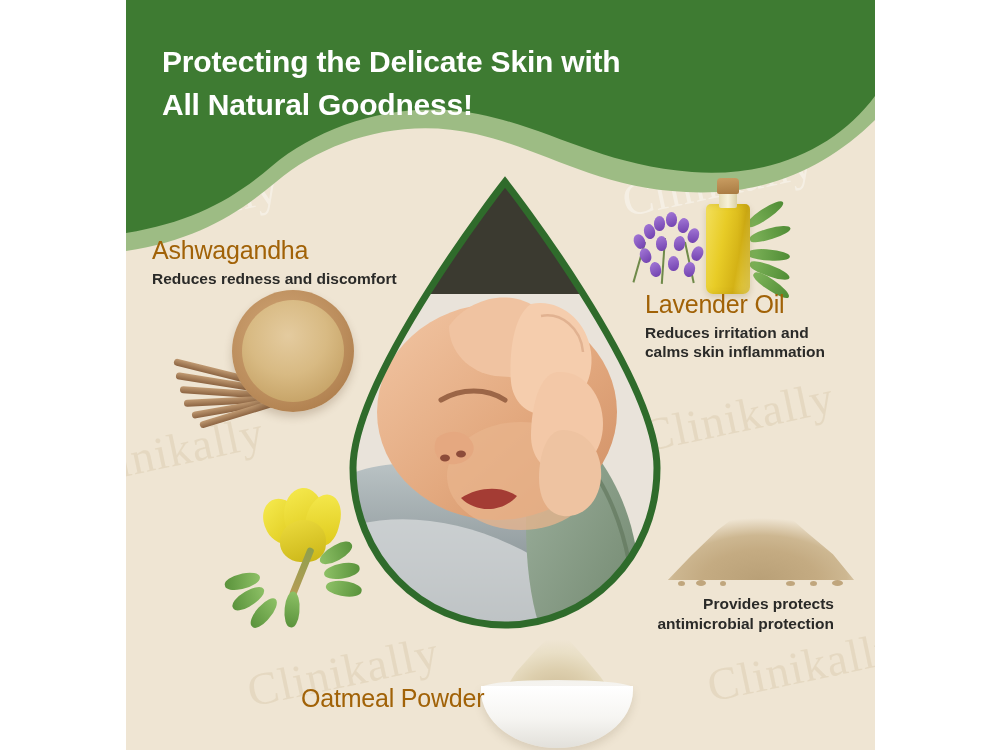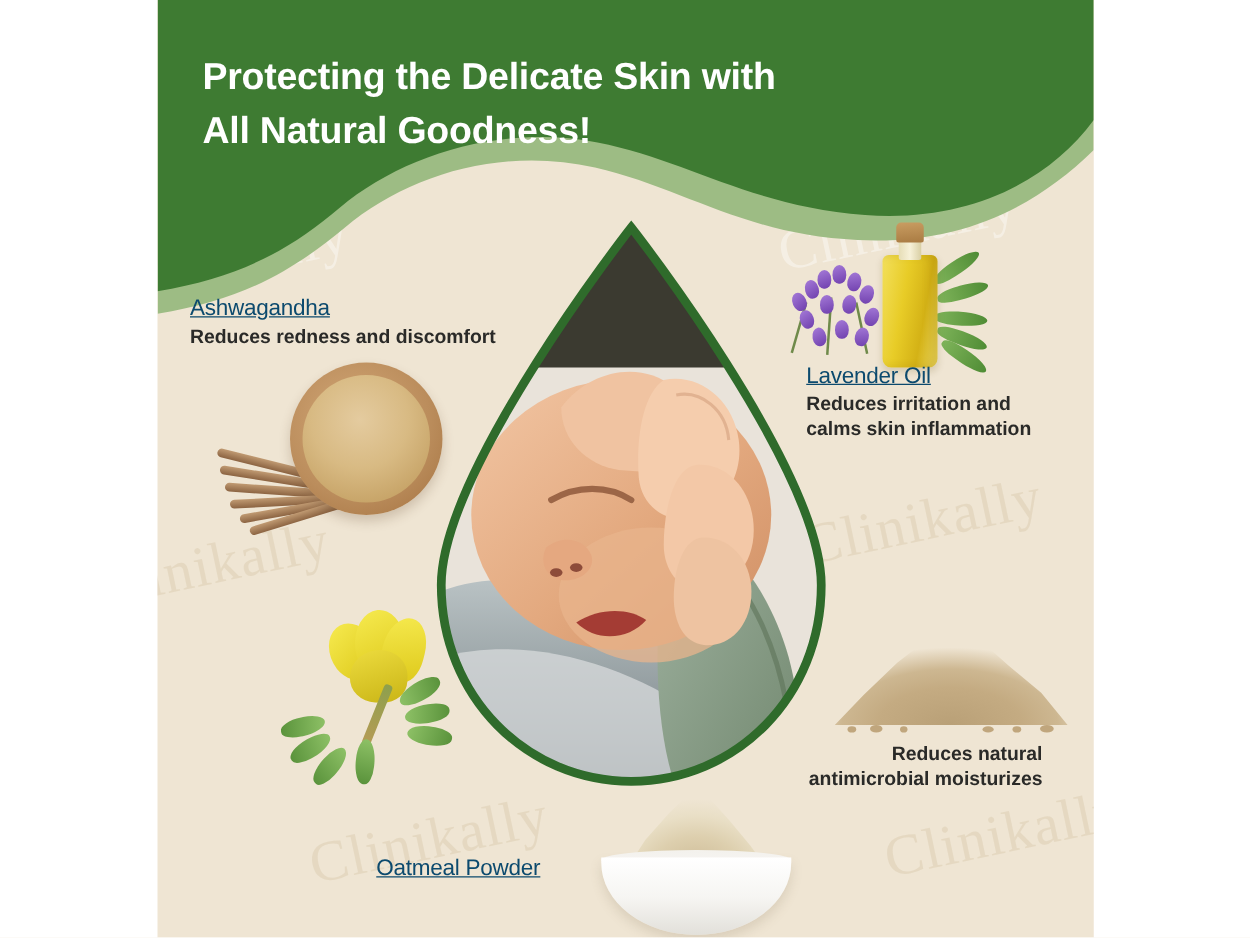--- a/index.html
+++ b/index.html
@@ -69,26 +69,25 @@
     position:absolute;
     left:219px; top:176px;
     width:320px; height:455px;
     z-index:4;
   }
   .teardrop svg { display:block; }
 
   
   .ing { position:absolute; z-index:6; }
   .ing .t {
-    color:#0c4a6e;
-    font-size:18px;
+    color:#a16207;
+    font-size:25px;
     line-height:1.18;
     letter-spacing:-0.2px;
     white-space:nowrap;
-    text-decoration:underline;
   }
   .ing .d {
     color:#2a2a28;
     font-size:15.5px;
     line-height:1.26;
     margin-top:3px;
     font-weight:bold;
   }
   .ing.right-al { text-align:right; }
 
@@ -379,22 +378,22 @@
       <div class="bleaf" style="left:74px;  top:82px;  transform:rotate(-8deg);"></div>
       <div class="bleaf" style="left:76px;  top:94px;  transform:rotate(10deg);"></div>
       <div class="bleaf" style="left:10px;  top:86px;  transform:rotate(168deg);"></div>
       <div class="bleaf" style="left:14px;  top:98px;  transform:rotate(150deg);"></div>
       <div class="bleaf" style="left:26px;  top:108px; transform:rotate(132deg);"></div>
       <div class="bleaf" style="left:44px;  top:100px; transform:rotate(96deg);"></div>
     </div>
 
     <div class="ing ing-yashada right-al">
       <div class="d">
-        <span>Reduces natural</span><br>
-        <span>antimicrobial moisturizes</span>
+        <span>Provides protects</span><br>
+        <span>antimicrobial protection</span>
       </div>
     </div>
     <div class="img yash">
       <div class="mound"></div>
       <div class="crumb" style="left:14px;  width:7px;"></div>
       <div class="crumb" style="left:32px;  width:10px; height:6px;"></div>
       <div class="crumb" style="left:56px;  width:6px;"></div>
       <div class="crumb" style="left:122px; width:9px;"></div>
       <div class="crumb" style="left:146px; width:7px;"></div>
       <div class="crumb" style="left:168px; width:11px; height:6px;"></div>

